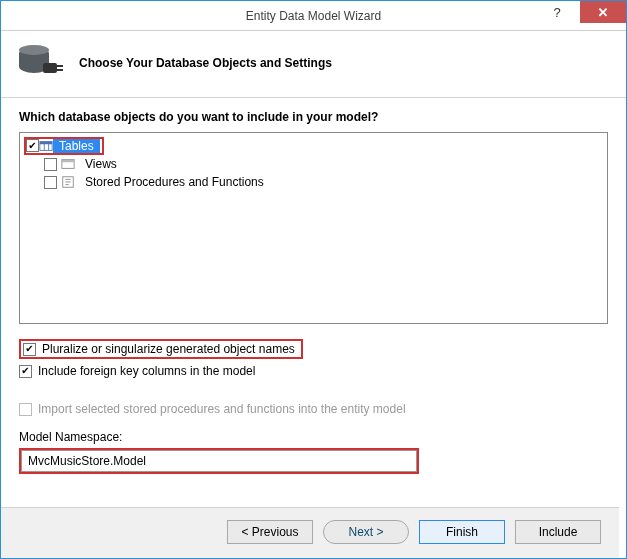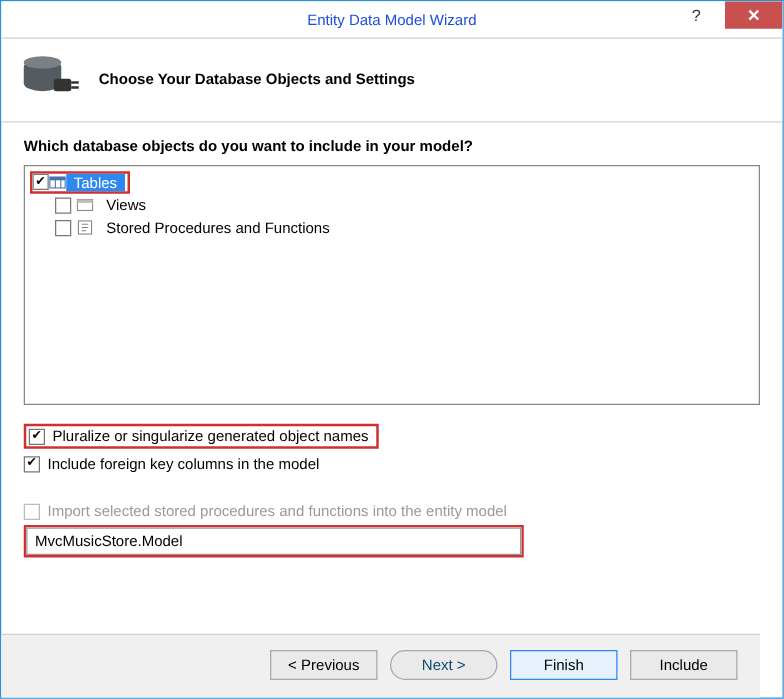--- a/index.html
+++ b/index.html
@@ -18,21 +18,21 @@
     background: #fff;
     display: flex;
     align-items: center;
     position: relative;
     border-bottom: 1px solid #d0d0d0;
   }
   .titlebar .title {
     flex: 1;
     text-align: center;
     font-size: 12px;
-    color: #1d4ed8;
+    color: #404040;
   }
   .titlebar .controls {
     position: absolute;
     right: 0; top: 0;
     display: flex;
     height: 22px;
   }
   .tb-btn {
     width: 46px;
     height: 22px;
@@ -143,21 +143,21 @@
   .ns-input-wrap.hl-red-row { padding: 0; border-width: 2px; display: inline-block; }
   .ns-input {
     width: 396px; height: 22px;
     border: 1px solid #999;
     padding: 2px 6px;
     font-family: inherit; font-size: 12px;
     outline: none;
   }
   .footer {
     position: absolute;
-    left: 1px; right: 19px; bottom: 1px;
+    left: 1px; right: 8px; bottom: 1px;
     padding: 12px 18px 14px 18px;
     border-top: 1px solid #d3d3d3;
     background: #f0f0f0;
     display: flex;
     justify-content: flex-end;
     gap: 10px;
   }
   .btn {
     min-width: 86px; height: 24px;
     border: 1px solid #a8a8a8;
@@ -246,20 +246,21 @@
     <div class="opt-row">
       <span class="chk checked"></span>
       <span>Include foreign key columns in the model</span>
     </div>
     <div class="opt-row disabled">
       <span class="chk"></span>
       <span>Import selected stored procedures and functions into the entity model</span>
     </div>
   </div>
 
+  <div class="ns-label">Model Namespace:</div>
   <span class="ns-input-wrap hl-red-row">
     <input class="ns-input" type="text" value="MvcMusicStore.Model" style="">
   </span>
 </div>
 
 <div class="footer">
   <button class="btn">&lt; Previous</button>
   <button class="btn" disabled="">Next &gt;</button>
   <button class="btn primary">Finish</button>
   <button class="btn">Include</button>

